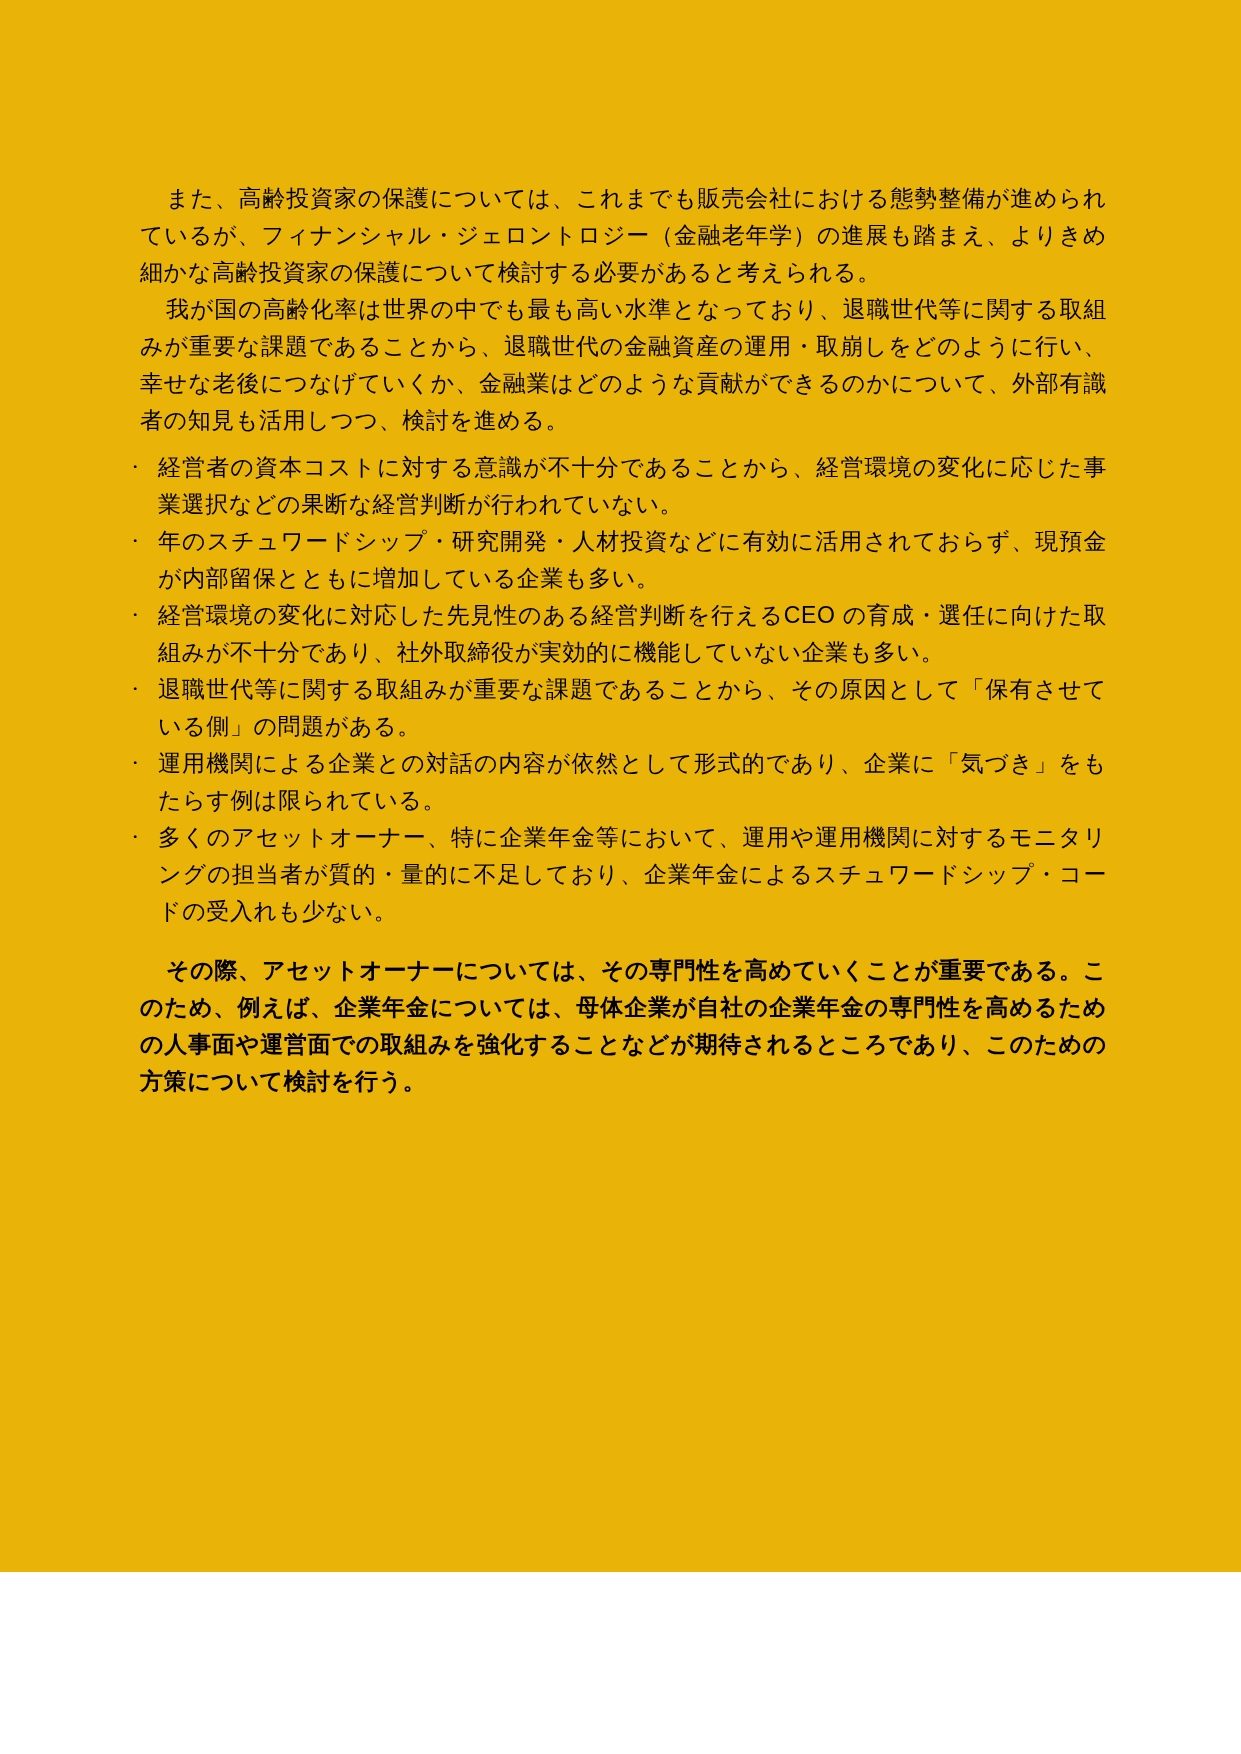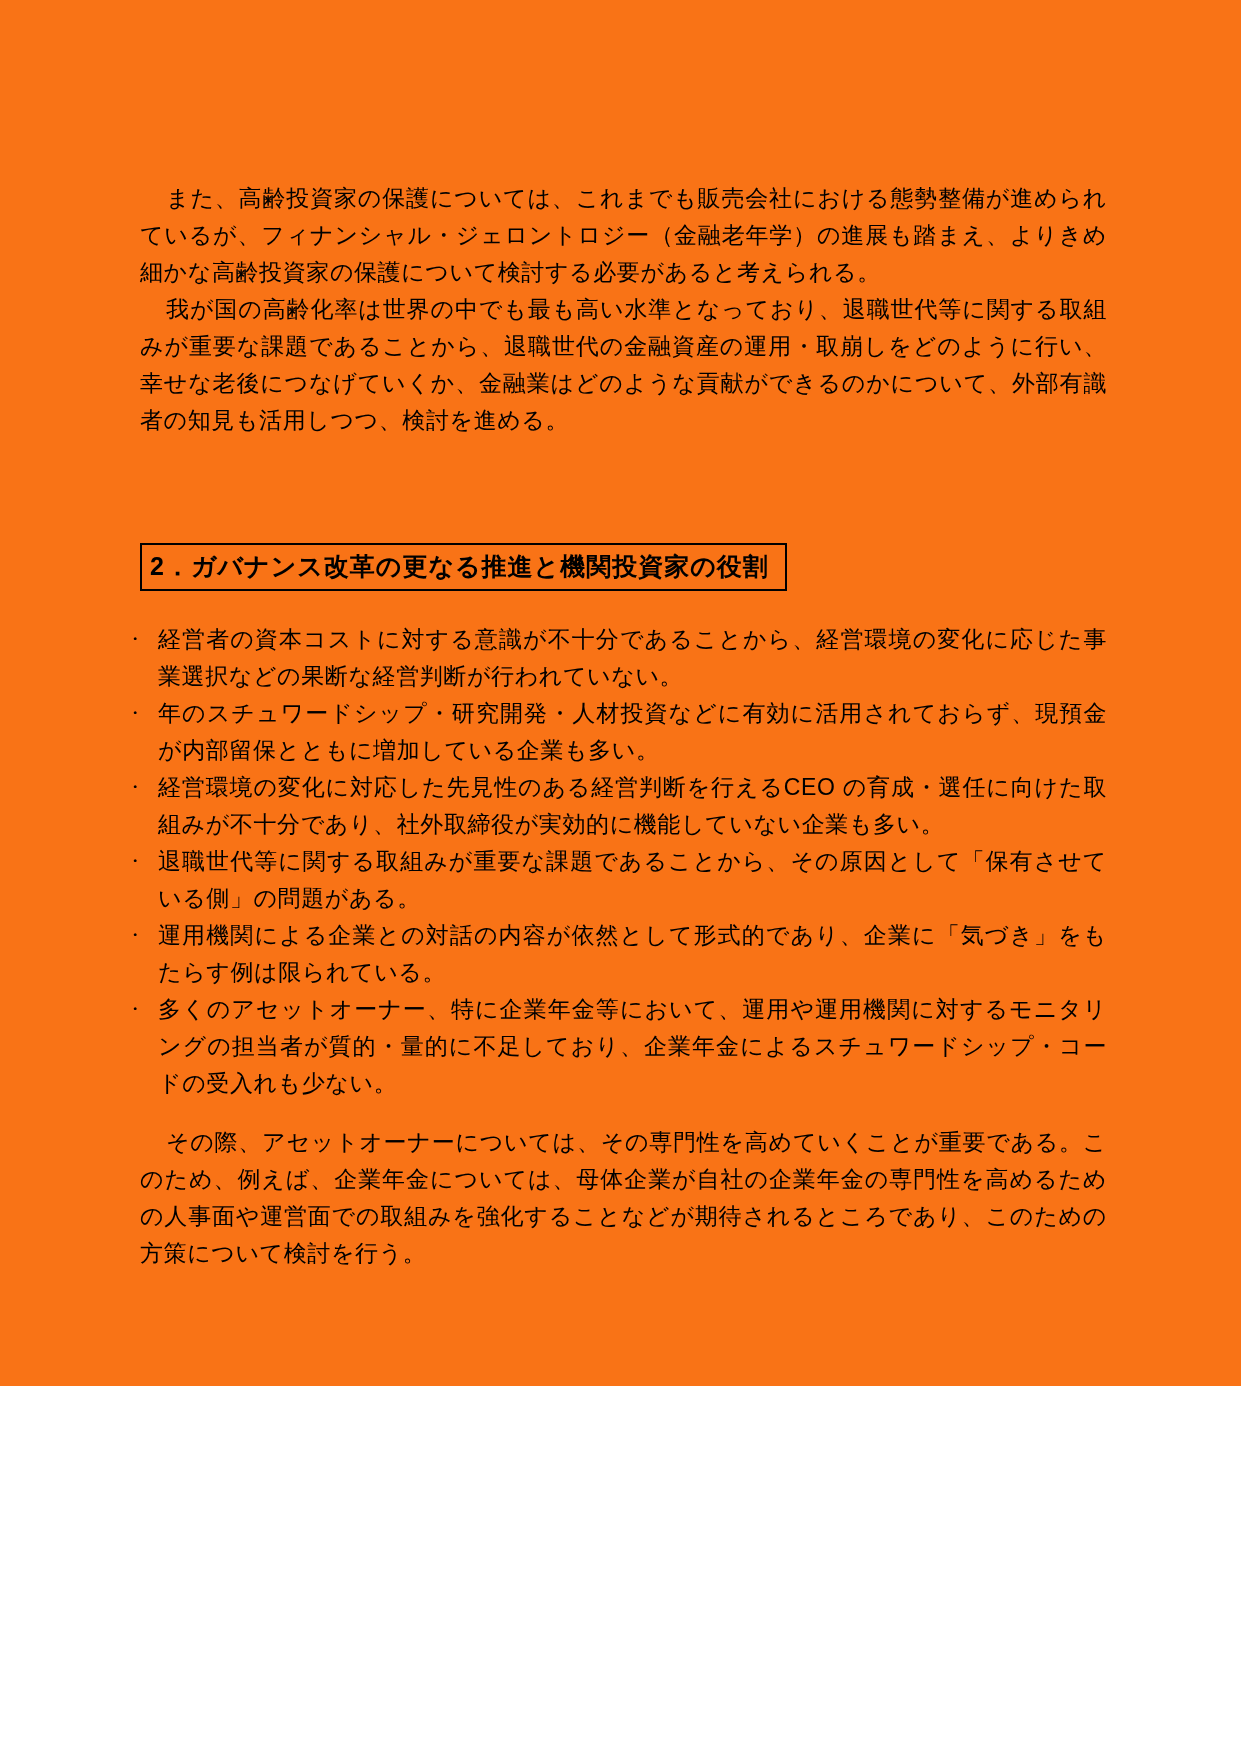--- a/index.html
+++ b/index.html
@@ -3,22 +3,22 @@
 <meta charset="utf-8">
 <style>
   html, body {
     margin: 0;
     padding: 0;
     background: #ffffff;
   }
   .page {
     position: relative;
     width: 1241px;
-    height: 1386px;
-    background: #f97316;
+    height: 1572px;
+    background: #eab308;
     color: #000000;
     box-sizing: border-box;
     padding: 180px 134px 0 140px;
     font-family: "Liberation Sans", sans-serif;
     overflow: hidden;
   }
   .para {
     margin: 0;
     font-size: 23px;
     line-height: 37px;
@@ -51,40 +51,39 @@
     flex: none;
     width: 32px;
     margin-left: -14px;
     font-size: 18px;
   }
   .bullet-item .bullet-text {
     flex: 1;
     text-align: justify;
   }
   .closing-1 { margin-top: 32px; }
-  .closing-2 { margin-top: 22px; }
+  .closing-2 { margin-top: 22px; font-weight: bold; }
   .page-number {
     position: absolute;
     top: 1638px;
     left: 0;
     width: 100%;
     text-align: right;
     font-family: "Liberation Serif", serif;
     font-size: 22px;
   }
 </style>
 </head>
 <body>
 
 <div class="page">
 
   <p class="para">また、高齢投資家の保護については、これまでも販売会社における態勢整備が進められているが、フィナンシャル・ジェロントロジー（金融老年学）の進展も踏まえ、よりきめ細かな高齢投資家の保護について検討する必要があると考えられる。</p>
   <p class="para">我が国の高齢化率は世界の中でも最も高い水準となっており、退職世代等に関する取組みが重要な課題であることから、退職世代の金融資産の運用・取崩しをどのように行い、幸せな老後につなげていくか、金融業はどのような貢献ができるのかについて、外部有識者の知見も活用しつつ、検討を進める。</p>
 
-  <h2 class="section-heading"><span class="heading-box">2．ガバナンス改革の更なる推進と機関投資家の役割</span></h2>
 
 
   <div class="bullet-list">
     <div class="bullet-item">
       <span class="marker">・</span>
       <span class="bullet-text">経営者の資本コストに対する意識が不十分であることから、経営環境の変化に応じた事業選択などの果断な経営判断が行われていない。</span>
     </div>
     <div class="bullet-item">
       <span class="marker">・</span>
       <span class="bullet-text">年のスチュワードシップ・研究開発・人材投資などに有効に活用されておらず、現預金が内部留保とともに増加している企業も多い。</span>

